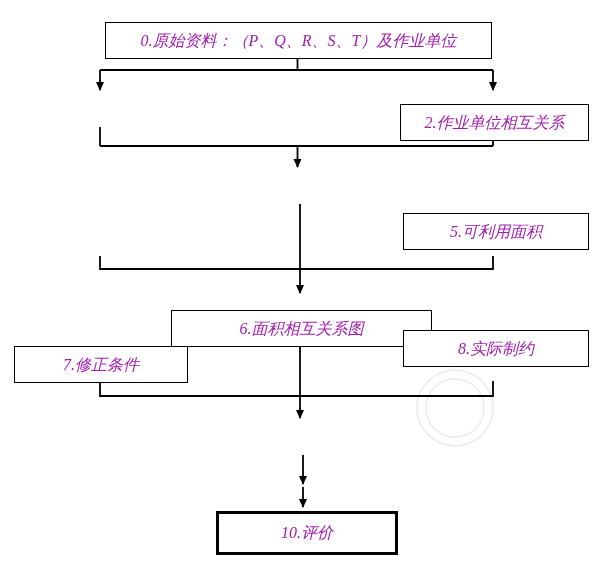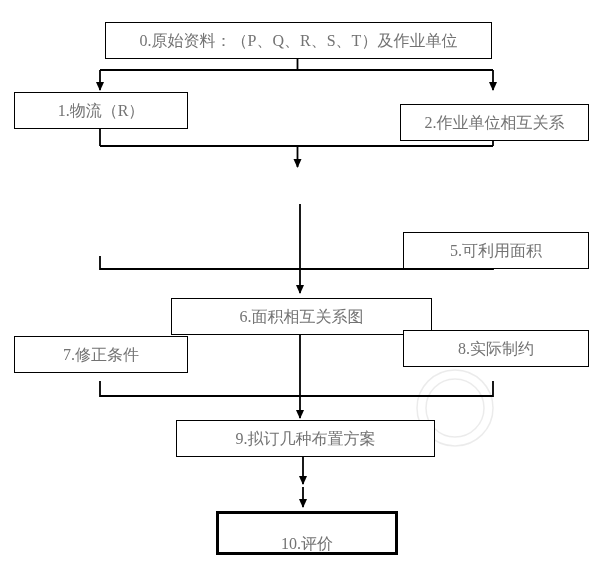--- a/index.html
+++ b/index.html
@@ -22,27 +22,27 @@
   }
   .box {
     position: absolute;
     border: 1.5px solid #000000;
     background: #ffffff;
     display: flex;
     align-items: center;
     justify-content: center;
     font-size: 16px;
     line-height: 1;
-    color: #737373;
+    color: #a21caf;
     text-align: center;
     white-space: nowrap;
+    font-style: italic;
   }
   .box.thick {
     border: 3px solid #000000;
-    align-items: flex-end;
   }
 </style>
 </head>
 <body>
 
 <div class="canvas">
 
   <svg class="connectors" width="600" height="562" viewBox="0 0 600 562" aria-hidden="true">
     <defs>
       <marker id="arrow" markerWidth="10" markerHeight="10" refX="8" refY="4" orient="auto" markerUnits="userSpaceOnUse">
@@ -77,47 +77,41 @@
 
       <path d="M303,455 V484" marker-end="url(#arrow)"></path>
       <path d="M303,487 V507" marker-end="url(#arrow)"></path>
     </g>
   </svg>
 
   <div class="box" style="left:105px; top:22px;  width:385px; height:35px">
     <span>0.原始资料：（P、Q、R、S、T）及作业单位</span>
   </div>
 
-  <div class="box" style="left:14px;  top:92px;  width:172px; height:35px">
-    <span>1.物流（R）</span>
-  </div>
 
   <div class="box" style="left:400px; top:104px;  width:187px; height:35px">
     <span>2.作业单位相互关系</span>
   </div>
 
 
 
-  <div class="box" style="left:403px; top:232px; width:184px; height:35px">
+  <div class="box" style="left:403px; top:213px; width:184px; height:35px">
     <span>5.可利用面积</span>
   </div>
 
-  <div class="box" style="left:171px; top:298px; width:259px; height:35px">
+  <div class="box" style="left:171px; top:310px; width:259px; height:35px">
     <span>6.面积相互关系图</span>
   </div>
 
-  <div class="box" style="left:14px;  top:336px; width:172px; height:35px">
+  <div class="box" style="left:14px;  top:346px; width:172px; height:35px">
     <span>7.修正条件</span>
   </div>
 
   <div class="box" style="left:403px; top:330px; width:184px; height:35px">
     <span>8.实际制约</span>
   </div>
 
-  <div class="box" style="left:176px; top:420px; width:257px; height:35px">
-    <span>9.拟订几种布置方案</span>
-  </div>
 
   <div class="box thick" style="left:216px; top:511px; width:176px; height:38px">
     <span>10.评价</span>
   </div>
 
 </div>
 
 </body></html>

